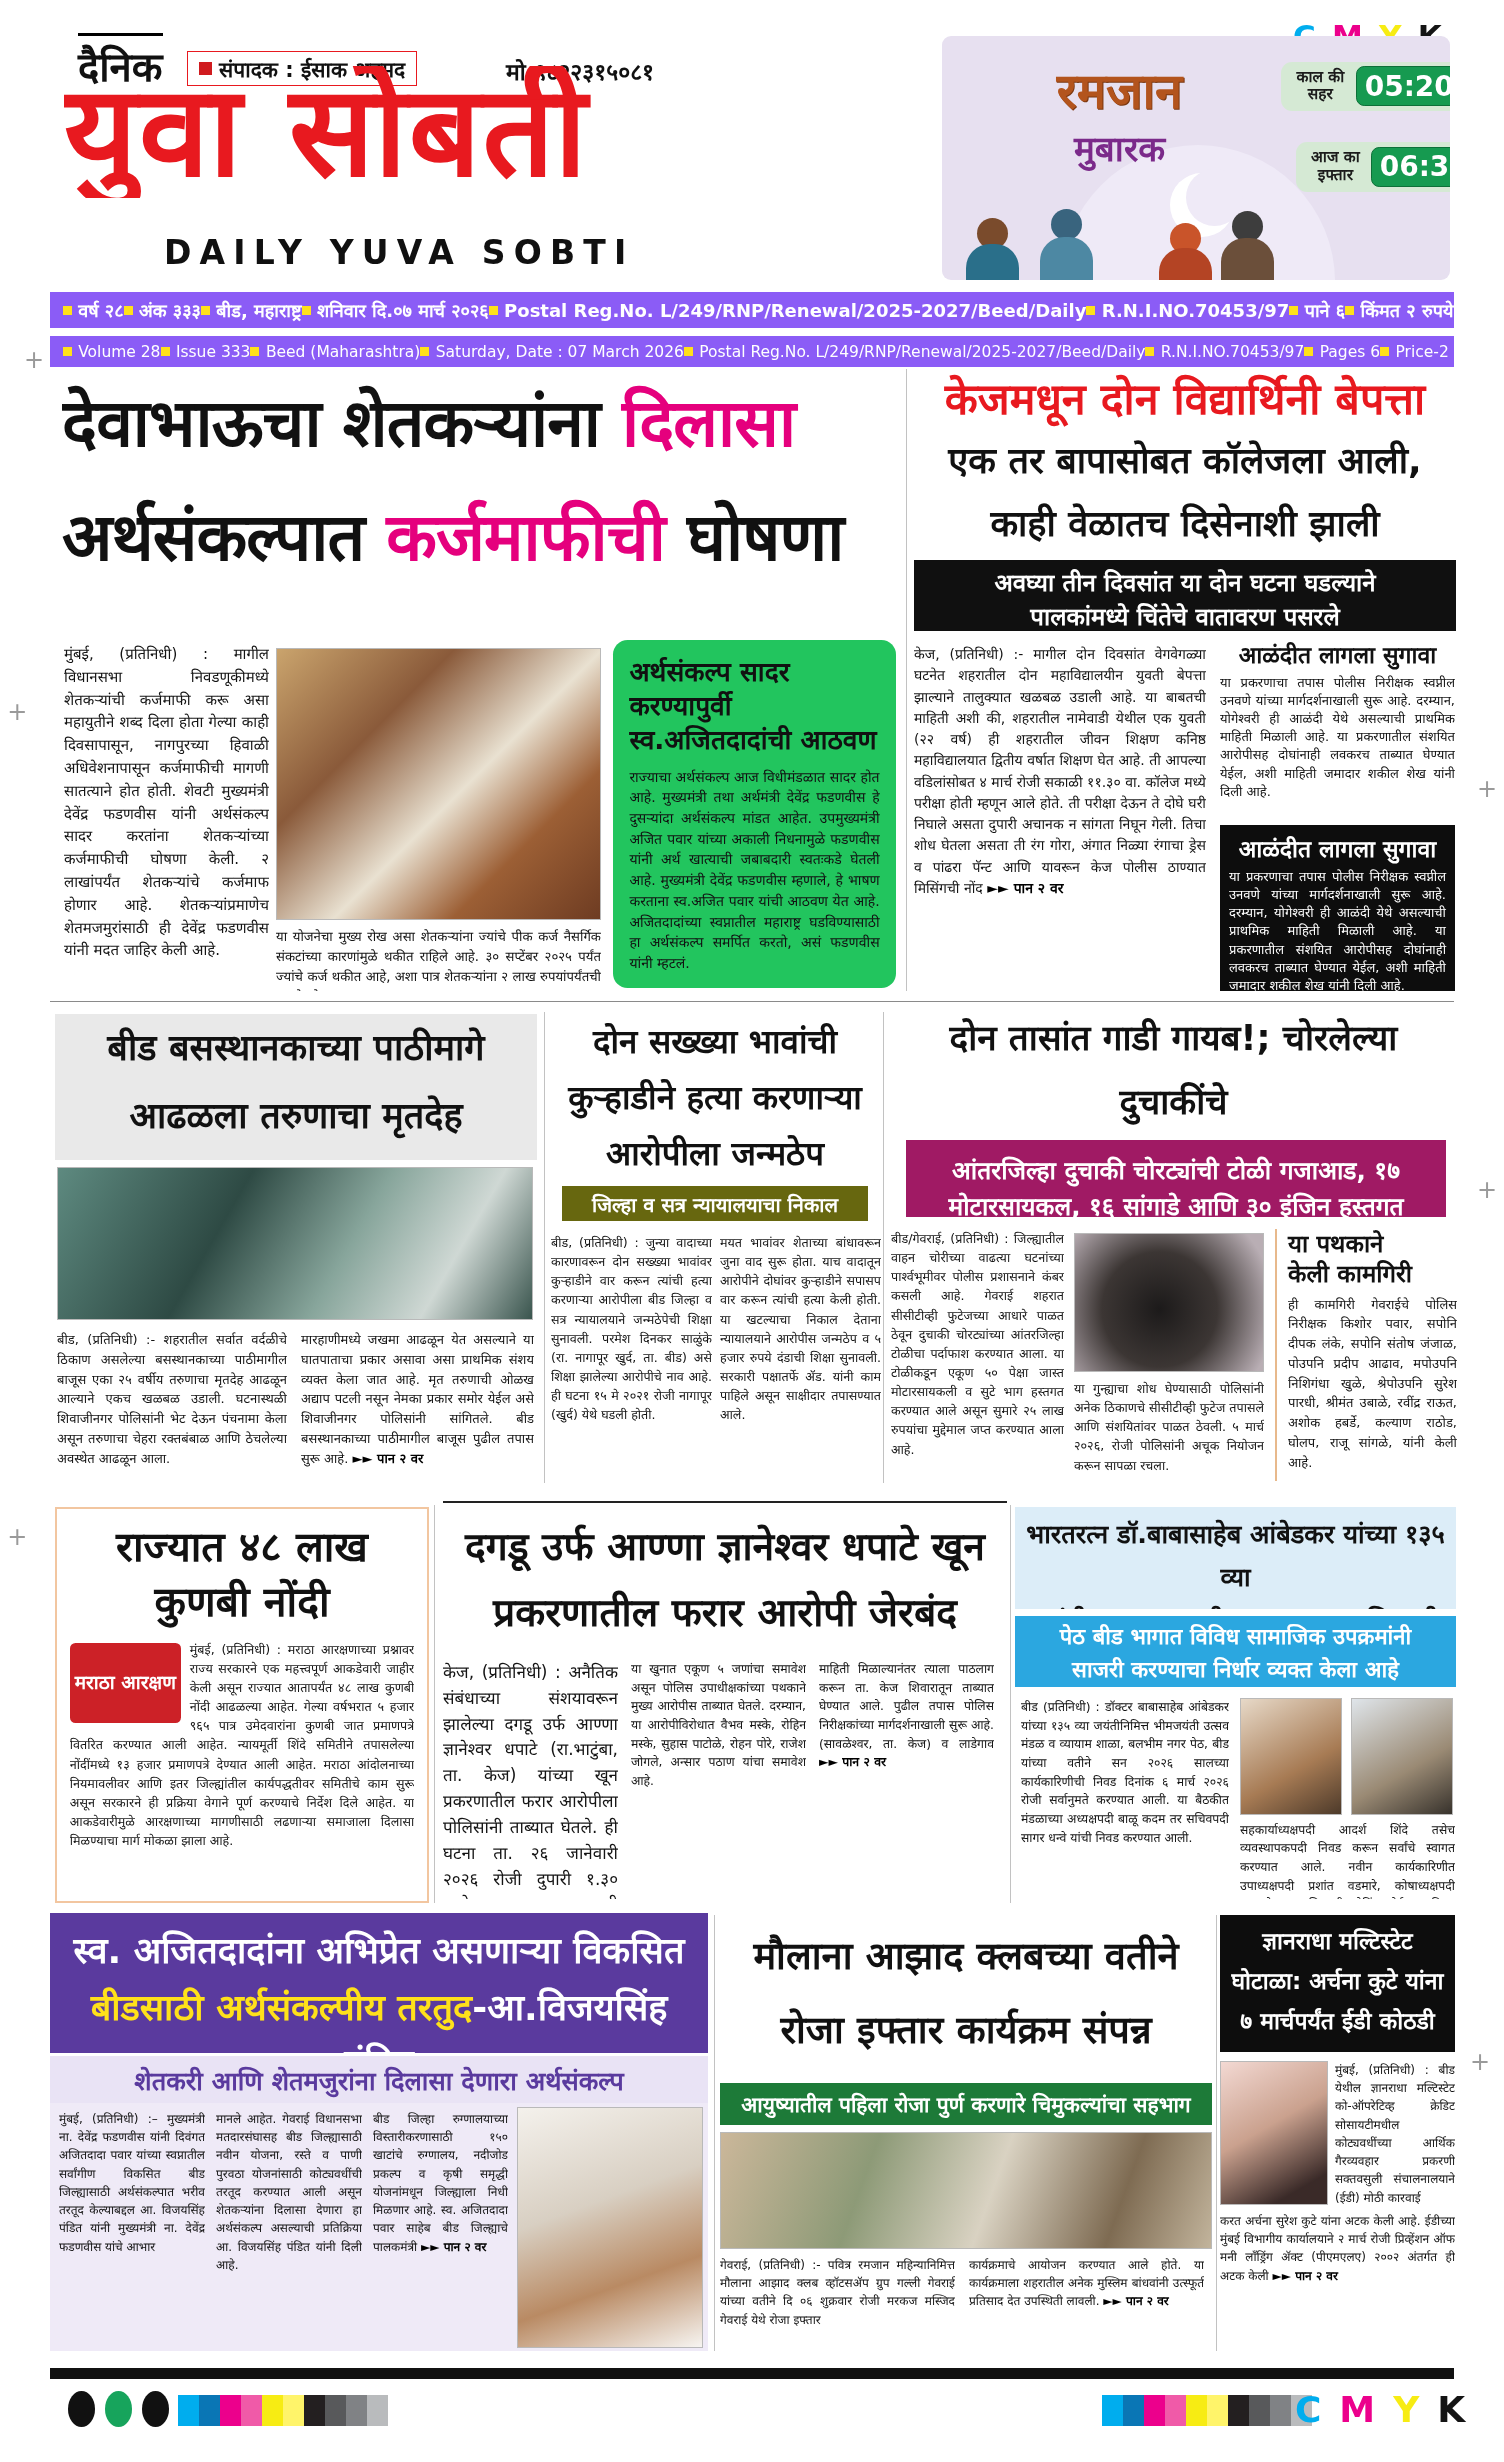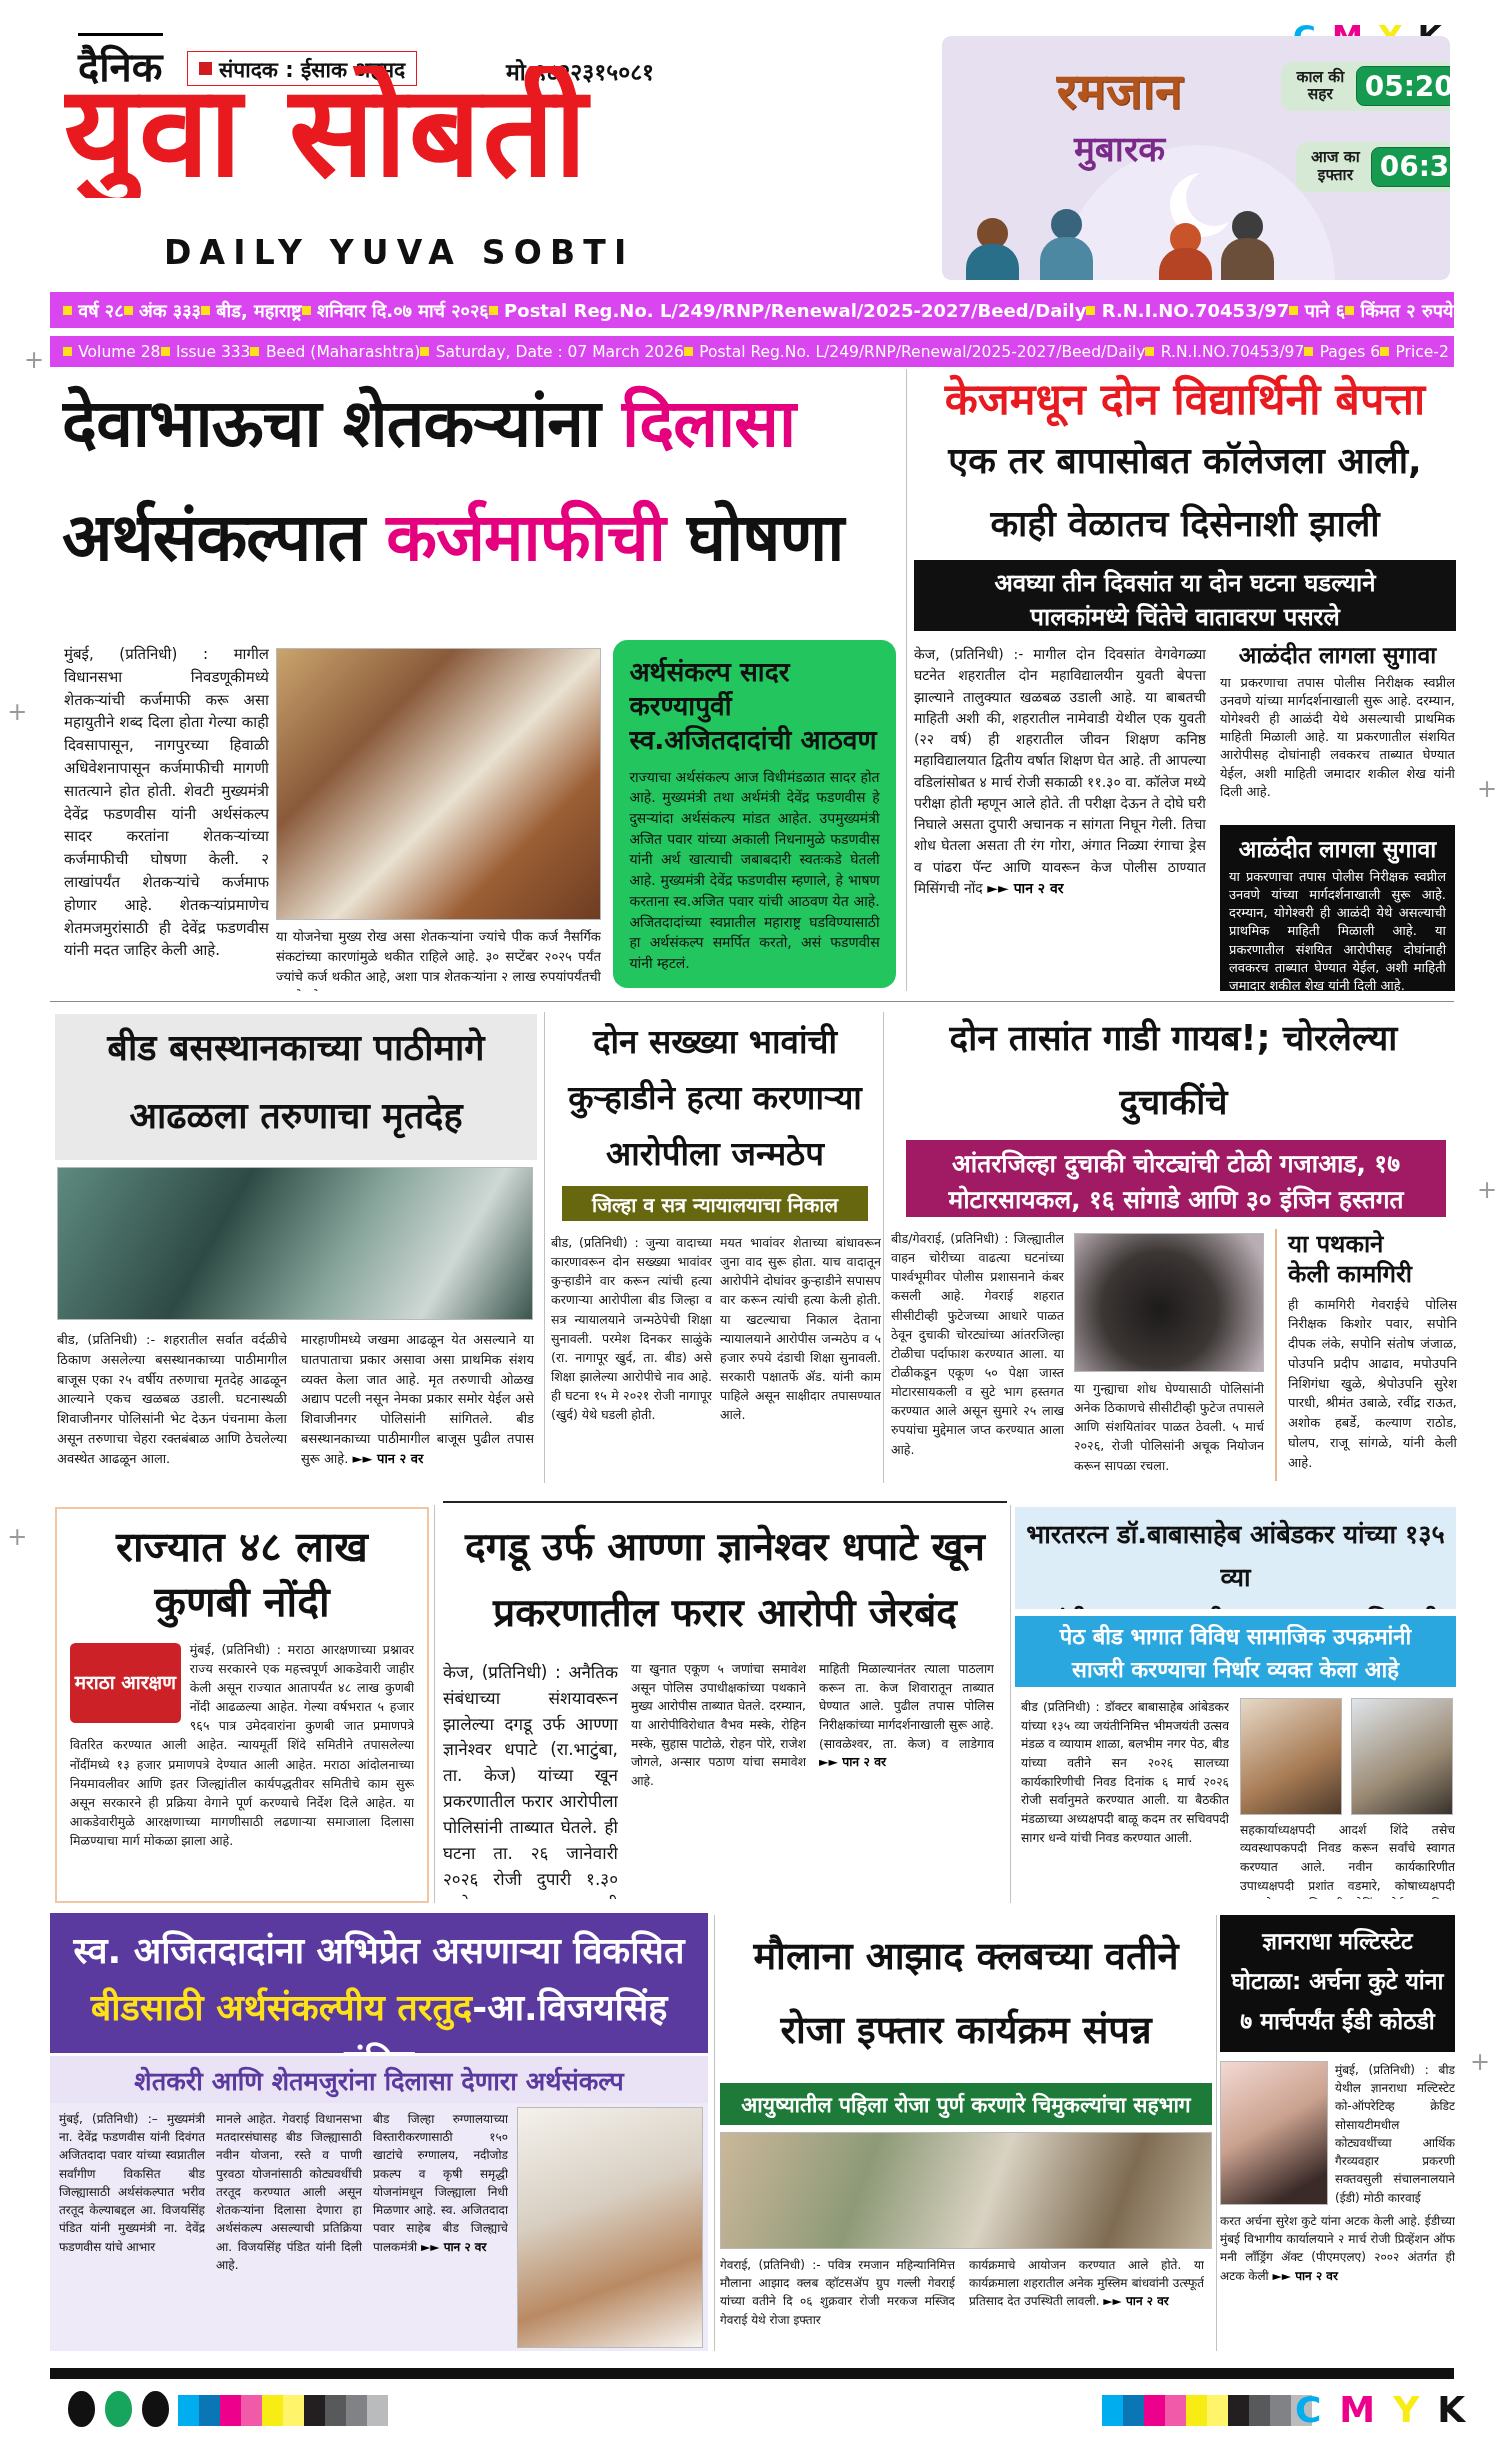--- a/index.html
+++ b/index.html
@@ -28,21 +28,21 @@
   .ram-sub{position:absolute;left:27px;top:88px;width:301px;text-align:center;font-size:35px;font-weight:bold;color:#7b2a8a}
   .dome{position:absolute;left:119px;top:109px;width:274px;height:274px;border-radius:50%;background:#efeaf7}
   .cres-outer{position:absolute;left:228px;top:137px;width:64px;height:64px;border-radius:50%;background:#ffffff}
   .cres-inner{position:absolute;left:244px;top:133px;width:57px;height:57px;border-radius:50%;background:#efeaf7}
   .head{position:absolute;width:31px;height:31px;border-radius:50%}
   .bodyblob{position:absolute;width:53px;height:55px;border-radius:24px 24px 0 0}
   .badge{position:absolute;display:flex;align-items:center;gap:3px;background:#d5e9d4;border-radius:11px;padding:4.6px 6.4px}
   .badge-label{font-size:15.5px;line-height:1.12;font-weight:bold;color:#1c1c1c;text-align:center;width:66px}
   .badge-time{background:#169a50;border:1.8px solid #0d7038;color:#fff;font-size:28px;font-weight:bold;border-radius:8.2px;padding:2.7px 7.3px}
   
-  .ibar{left:50px;width:1404px;background:#d946ef;color:#fff;display:flex;align-items:center;justify-content:space-between;padding:0 12.8px}
+  .ibar{left:50px;width:1404px;background:#8b5cf6;color:#fff;display:flex;align-items:center;justify-content:space-between;padding:0 12.8px}
   .ibar .item{display:flex;align-items:center;gap:6.4px;white-space:nowrap}
   .ysq{width:9px;height:9px;background:#ffe11a;display:inline-block;flex:0 0 auto}
   .bar1{top:292px;height:36px;font-size:18px;font-weight:bold}
   .bar2{top:336px;height:31px;font-size:15.5px}
   
   .lead-hl{left:62px;top:367px;width:834px;height:235px;font-size:66px;line-height:1.72;font-weight:bold;letter-spacing:-0.9px;white-space:nowrap;overflow:hidden}
   .accent{color:#e5007d}
   .peach{left:613px;top:640px;width:283px;height:348px;background:#22c55e;border-radius:14.6px;padding:14.6px 16.4px;overflow:hidden}
   .peach h3{font-size:26.4px;line-height:1.3;font-weight:bold;margin-bottom:9px}
   .peach p{font-size:14px;line-height:1.48;text-align:justify}
@@ -52,21 +52,21 @@
   .kej-bar{left:914px;top:560px;width:542px;height:71px;background:#101010;color:#fff;font-size:24px;font-weight:bold;text-align:center;line-height:1.42;padding-top:5.5px}
   .sugava-w{left:1220px;top:638px;width:235px;height:181px;overflow:hidden}
   .sugava-b{left:1220px;top:825px;width:235px;height:166px;background:#0d0d0d;color:#fff;padding:7.3px 9px;overflow:hidden}
   .sugava-t{font-size:23px;font-weight:bold;text-align:center;margin-bottom:3.6px}
   .sugava-p{font-size:13px;line-height:1.4;text-align:justify}
   
   .busstand-hl{left:55px;top:1014px;width:482px;height:146px;background:#e9e9e9;font-size:36px;line-height:1.9;font-weight:bold;text-align:center;overflow:hidden}
   .murder-hl{left:550px;top:1014px;width:330px;height:169px;font-size:33px;line-height:1.7;font-weight:bold;text-align:center;overflow:hidden}
   .olive-bar{left:562px;top:1186px;width:306px;height:35px;background:#67670f;color:#fff;font-size:20px;font-weight:bold;text-align:center;padding-top:5px}
   .bike-hl{left:890px;top:1007px;width:567px;height:130px;font-size:35px;line-height:1.82;font-weight:bold;text-align:center;overflow:hidden}
-  .magenta-bar{left:906px;top:1140px;width:540px;height:77px;background:#a01a64;color:#fff;font-size:24.6px;font-weight:bold;text-align:center;line-height:1.45;padding-top:6px}
+  .magenta-bar{left:906px;top:1140px;width:540px;height:77px;background:#a01a64;color:#fff;font-size:24.6px;font-weight:bold;text-align:center;line-height:1.45;padding-top:13px}
   .sidebar{left:1275px;top:1229px;width:182px;height:252px;border-left:2.7px solid #e8b98c;padding-left:11px;overflow:hidden}
   .sidebar h4{font-size:24px;line-height:1.25;font-weight:bold;margin-bottom:5.5px}
   
   .kunbi-box{left:55px;top:1507px;width:374px;height:396px;border:2.7px solid #f2c6a0;padding:11px 12.8px;overflow:hidden}
   .kunbi-hl{font-size:41px;line-height:1.35;font-weight:bold;text-align:center;margin-bottom:9px}
   .maratha-badge{float:left;width:111px;height:80px;background:#cc2127;color:#fff;border-radius:5.5px;margin:3.6px 9px 3.6px 0;display:flex;align-items:center;justify-content:center;text-align:center;font-size:19px;font-weight:bold;line-height:1.25;padding:3.6px}
   .dagdu-hl{left:443px;top:1514px;width:564px;height:139px;font-size:39px;line-height:1.7;font-weight:bold;text-align:center;overflow:hidden}
   .amb-box{left:1015px;top:1507px;width:441px;height:102px;background:#dcedf8;font-size:25.5px;line-height:1.7;font-weight:bold;text-align:center;overflow:hidden;padding-top:5.5px}
   .amb-bar{left:1015px;top:1616px;width:441px;height:71px;background:#2ba7e0;color:#fff;font-size:22px;font-weight:bold;text-align:center;line-height:1.5;padding-top:3.6px}
   

